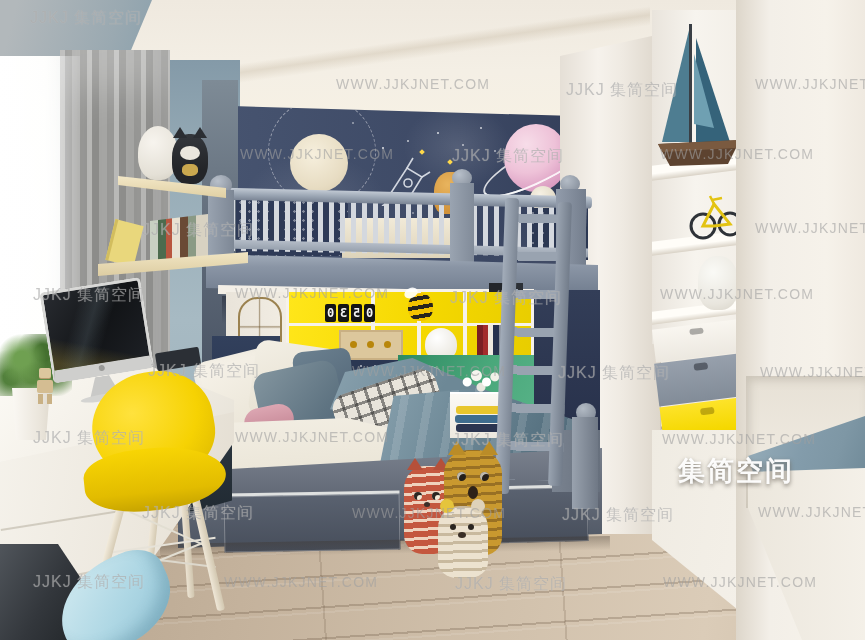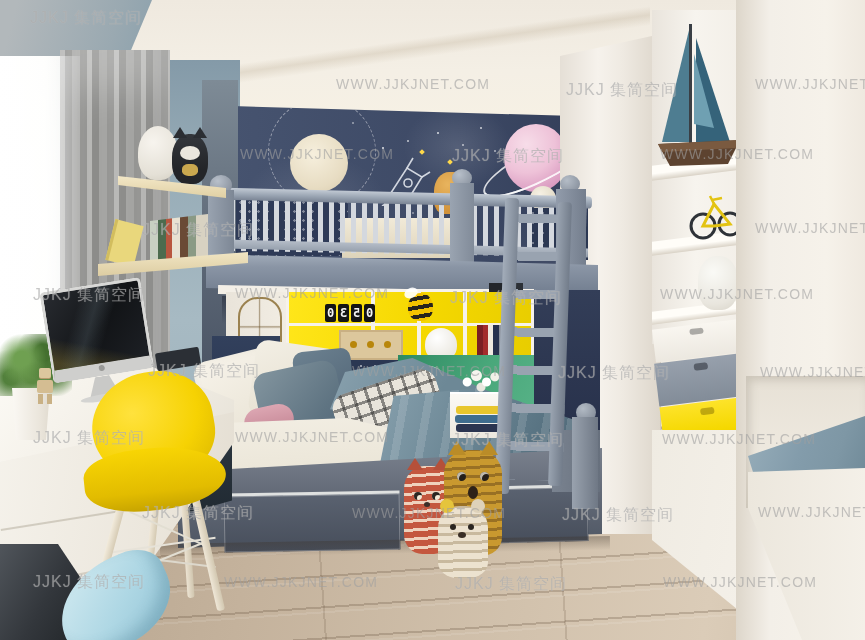--- a/index.html
+++ b/index.html
@@ -294,15 +294,16 @@
       <span class="wm wm-brand" style="left: 142px; top: 503px;">JJKJ 集简空间</span>
       <span class="wm wm-url" style="left: 352px; top: 505px;">WWW.JJKJNET.COM</span>
       <span class="wm wm-brand" style="left: 562px; top: 505px;">JJKJ 集简空间</span>
       <span class="wm wm-url" style="left: 758px; top: 504px;">WWW.JJKJNET.COM</span>
       <span class="wm wm-brand" style="left: 33px; top: 572px;">JJKJ 集简空间</span>
       <span class="wm wm-url" style="left: 224px; top: 574px;">WWW.JJKJNET.COM</span>
       <span class="wm wm-brand" style="left: 455px; top: 574px;">JJKJ 集简空间</span>
       <span class="wm wm-url" style="left: 663px; top: 574px;">WWW.JJKJNET.COM</span>
     </div>
   <div id="id-label">
+    <div id="id-line1">集简空间</div>
   </div>
 
 </div>
 
 </body></html>

